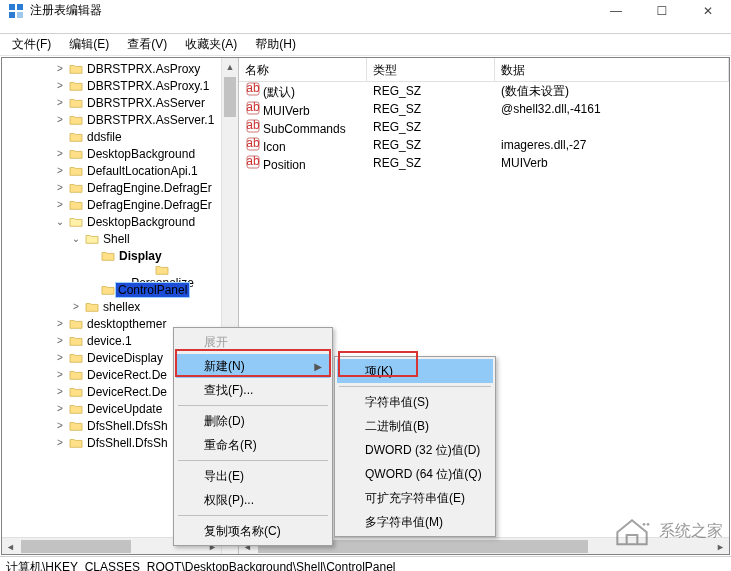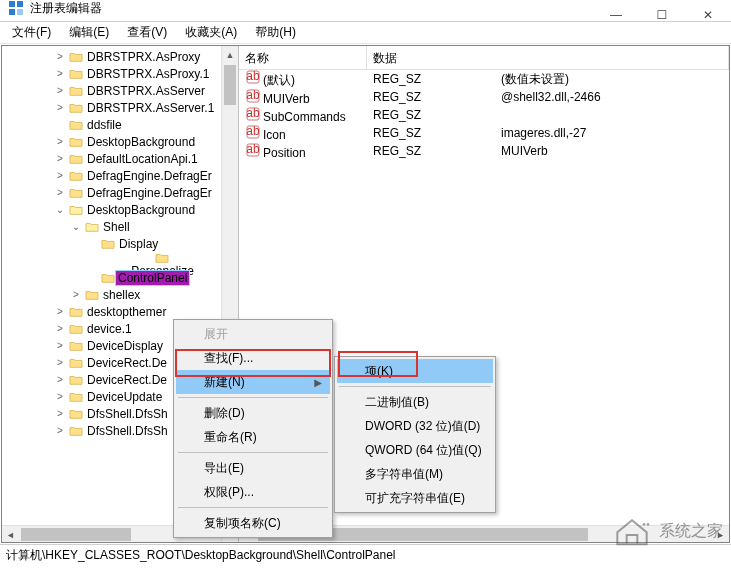--- a/index.html
+++ b/index.html
@@ -1,32 +1,32 @@
 <!DOCTYPE html>
 <html><head>
 <meta charset="utf-8">
 <style>
 * { box-sizing: border-box; margin: 0; padding: 0; font-family: "Microsoft YaHei", "Segoe UI", sans-serif; font-size: 12px; }
 body { background: #fff; width: 731px; height: 571px; overflow: hidden; position: relative; }
-.titlebar { height: 22px; display: flex; padding: 0 0 12px 8px; border-bottom: 1px solid #d0d0d0; }
+.titlebar { height: 34px; display: flex; align-items: center; padding: 0 0 12px 8px; border-bottom: 1px solid #d0d0d0; }
 .titlebar .icon-app { width: 16px; height: 16px; margin-right: 6px; display:inline-block;}
 .titlebar .icon-app svg{width:16px;height:16px;}
 .titlebar .title { flex: 1; }
 .win-controls { display: flex; }
 .win-btn { width: 46px; height: 30px; display:flex; align-items:center; justify-content:center; color:#444;}
 .menubar { height: 22px; display: flex; align-items: center; padding: 0 4px; gap: 2px; border-bottom:1px solid #e6e6e6;}
 .menubar span { padding: 2px 8px; }
 .content { display: flex; height: 498px; border: 1px solid #828282; margin:1px;}
 .tree-pane { width: 237px; border-right: 1px solid #c0c0c0; overflow: hidden; position: relative; background:#fff;}
 .tree { padding: 2px 0; }
 .tree-row { display: flex; align-items: center; height: 17px; padding-left: 4px; white-space: nowrap; }
 .exp { width: 12px; text-align: center; color: #666; font-size: 10px; cursor:pointer; user-select:none;}
 .fold { width:16px; height:14px; display:inline-flex; align-items:center; justify-content:center; margin:0 2px;}
 .fold svg{width:14px;height:12px;}
-.tree-row.selected .lbl { background: #a21caf; border:1px solid #99d1ff; padding:0 2px; margin-left:-3px;}
+.tree-row.selected .lbl { background: #1d4ed8; border:1px solid #99d1ff; padding:0 2px; margin-left:-3px;}
 .lbl { padding-left: 1px; }
 .list-pane { flex: 1; background:#fff; position:relative;}
 .list-header { display:flex; height:24px; border-bottom:1px solid #e0e0e0; }
 .list-header .col { padding: 4px 6px; border-right:1px solid #e0e0e0; }
 .col-name{width:128px;} .col-type{width:128px;} .col-data{flex:1;}
 .list-row { display:flex; height:18px; align-items:center;justify-content:space-between;}
 .list-row .cell{padding: 0 6px; overflow:hidden; white-space:nowrap;}
 .val-icon{width:16px;height:16px;display:inline-flex;align-items:center;justify-content:center;margin-right:2px;}
 .val-icon svg{width:14px;height:14px;}
 .statusbar{height:22px;border-top:1px solid #d0d0d0;padding:2px 6px;display:flex;align-items:center;}
@@ -167,21 +167,21 @@
         </div>
         <div class="tree-row" style="padding-left: 68px;">
           <span class="exp">⌄</span>
           <span class="fold">
             <svg viewBox="0 0 16 14">
               <path d="M1 3 L1 12 L15 12 L15 4 L7 4 L6 3 Z" fill="#fff2a8" stroke="#d6b656"></path>
             </svg>
           </span>
           <span class="lbl">Shell</span>
         </div>
-        <div class="tree-row" style="padding-left: 84px;">
+        <div class="tree-row" style="padding-left: 84px; font-weight: bold;">
           <span class="exp"></span>
           <span class="fold">
             <svg viewBox="0 0 16 14">
               <path d="M1 3 L1 12 L15 12 L15 4 L7 4 L6 3 Z" fill="#ffe089" stroke="#d6b656"></path>
             </svg>
           </span>
           <span class="lbl">Display</span>
         </div>
         <div class="tree-row" style="padding-left: 84px; flex-direction: column;">
           <span class="exp"></span>
@@ -290,20 +290,21 @@
     </div>
     <div class="scrollbar-h">
       <div class="sb-btn" style="width:17px">◄</div>
       <div class="sb-thumb" style="width:110px;height:13px;margin-top:2px"></div>
       <div class="sb-btn" style="width:17px;margin-left:auto">►</div>
     </div>
   </div>
   <div class="list-pane">
     <div class="list-header">
       <div class="col col-name">名称</div>
+      <div class="col col-type">类型</div>
       <div class="col col-data">数据</div>
     </div>
     <div id="rows">
         <div class="list-row">
           <div class="cell col-name"><span class="val-icon">
               <svg viewBox="0 0 14 14">
                 <rect x="1" y="1" width="12" height="12" rx="2" fill="#fff" stroke="#c77"></rect>
                 <text x="7" y="10" text-anchor="middle" font-size="8" fill="#c33">ab</text>
               </svg>
             </span><span>(默认)</span></div>
@@ -311,21 +312,21 @@
           <div class="cell col-data">(数值未设置)</div>
         </div>
         <div class="list-row">
           <div class="cell col-name"><span class="val-icon">
               <svg viewBox="0 0 14 14">
                 <rect x="1" y="1" width="12" height="12" rx="2" fill="#fff" stroke="#c77"></rect>
                 <text x="7" y="10" text-anchor="middle" font-size="8" fill="#c33">ab</text>
               </svg>
             </span><span>MUIVerb</span></div>
           <div class="cell col-type">REG_SZ</div>
-          <div class="cell col-data">@shell32.dll,-2466</div>
+          <div class="cell col-data">@shell32.dll,-4161</div>
         </div>
         <div class="list-row">
           <div class="cell col-name"><span class="val-icon">
               <svg viewBox="0 0 14 14">
                 <rect x="1" y="1" width="12" height="12" rx="2" fill="#fff" stroke="#c77"></rect>
                 <text x="7" y="10" text-anchor="middle" font-size="8" fill="#c33">ab</text>
               </svg>
             </span><span>SubCommands</span></div>
           <div class="cell col-type">REG_SZ</div>
           <div class="cell col-data"></div>
@@ -356,45 +357,46 @@
       <div class="sb-thumb" style="width:330px;height:13px;margin-top:2px"></div>
       <div class="sb-btn" style="width:17px;margin-left:auto">►</div>
     </div>
   </div>
 </div>
 
 <div class="statusbar">
   <span>计算机\HKEY_CLASSES_ROOT\DesktopBackground\Shell\ControlPanel</span>
 </div>
 
-<div class="ctx-menu" style="left:173px;top:319px;width:160px">
+<div class="ctx-menu" style="left:173px;top:327px;width:160px">
   <div class="mi disabled">展开</div>
-  <div class="mi">查找(F)...</div>
   <div class="mi hl">
       <span>新建(N)</span>
       <span class="arrow">▶</span>
     </div>
+  <div class="mi">查找(F)...</div>
   <div class="sep"></div>
   <div class="mi">删除(D)</div>
   <div class="mi">重命名(R)</div>
   <div class="sep"></div>
   <div class="mi">导出(E)</div>
   <div class="mi">权限(P)...</div>
   <div class="sep"></div>
   <div class="mi">复制项名称(C)</div>
 </div>
 
 <div class="ctx-menu" style="left:334px;top:356px;width:162px">
   <div class="mi hl">项(K)</div>
   <div class="sep"></div>
+  <div class="mi">字符串值(S)</div>
   <div class="mi">二进制值(B)</div>
   <div class="mi">DWORD (32 位)值(D)</div>
   <div class="mi">QWORD (64 位)值(Q)</div>
+  <div class="mi">可扩充字符串值(E)</div>
   <div class="mi">多字符串值(M)</div>
-  <div class="mi">可扩充字符串值(E)</div>
 </div>
 
 <div class="red-box" style="left:175px;top:349px;width:156px;height:28px"></div>
 <div class="red-box" style="left:338px;top:351px;width:80px;height:26px"></div>
 
 <div class="watermark">
   <svg viewBox="0 0 60 48">
       <path d="M8 26 L30 8 L52 26 L52 44 L8 44 Z M22 44 L22 30 L38 30 L38 44" fill="none" stroke="#555" stroke-width="3"></path>
       <circle cx="48" cy="14" r="2" fill="#555"></circle>
       <circle cx="54" cy="14" r="2" fill="#555"></circle>

